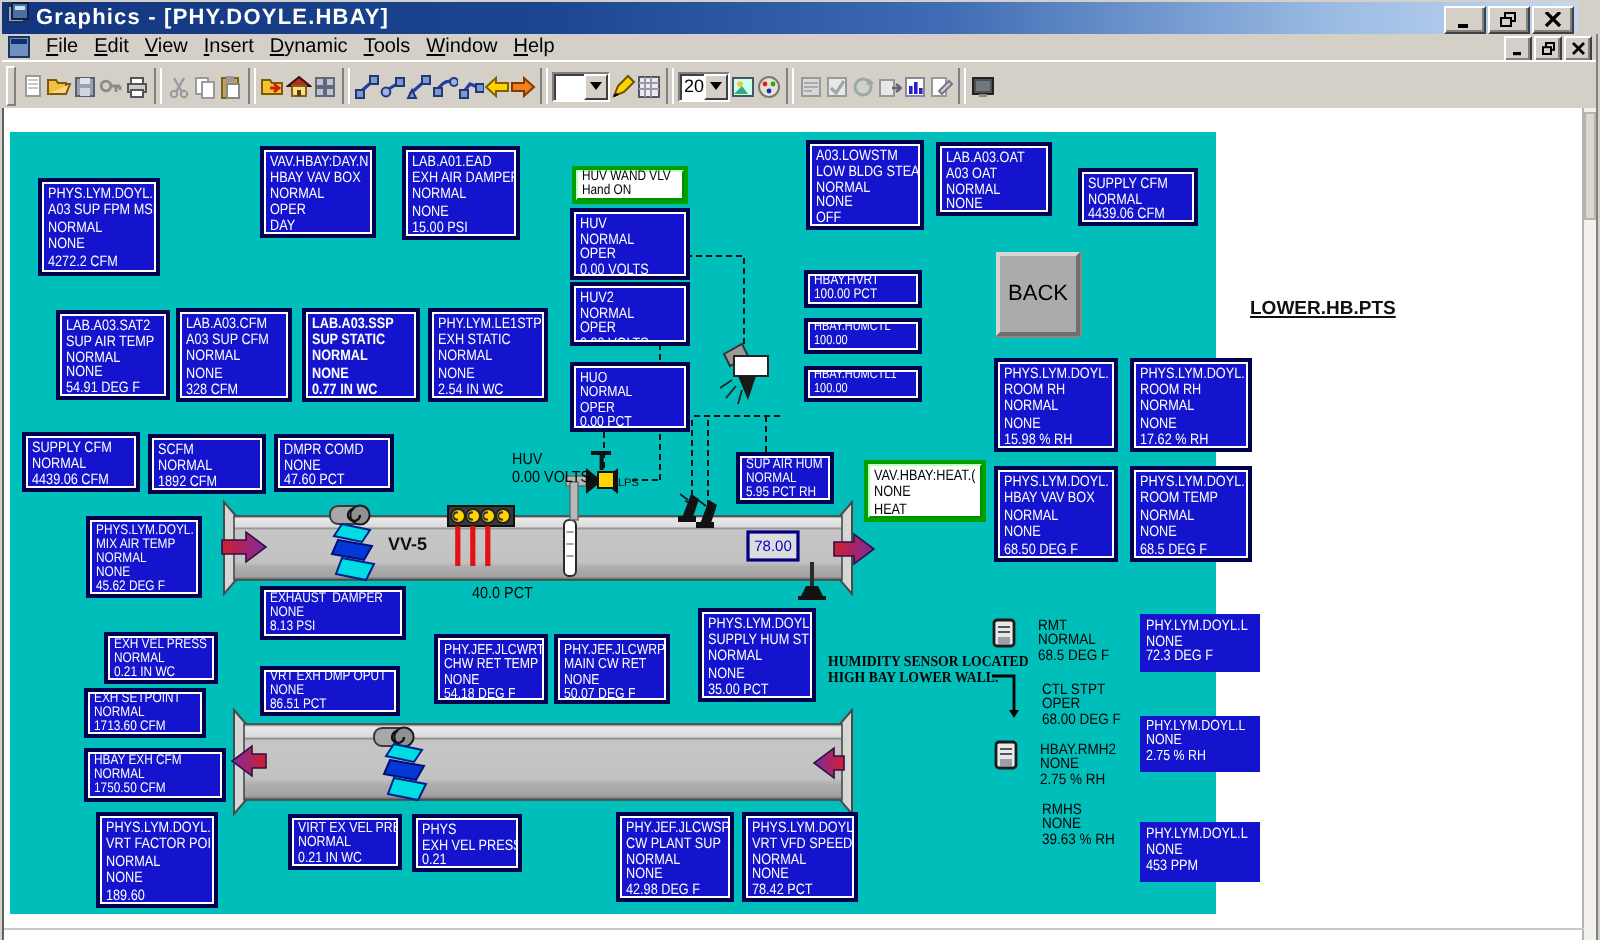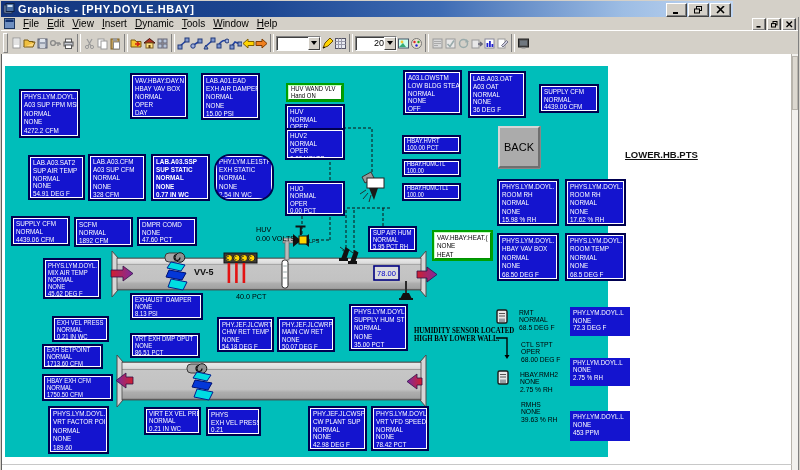--- a/index.html
+++ b/index.html
@@ -1,21 +1,21 @@
 <!DOCTYPE html>
 <html><head>
 <meta charset="utf-8">
 <style>
   html,body{margin:0;padding:0;background:#d4d0c8;}
   #page{position:relative;width:800px;height:470px;overflow:hidden;
         font-family:"Liberation Sans",sans-serif;background:#d4d0c8;}
   
-  #titlebar{position:absolute;left:1px;top:1px;width:732px;height:16px;
+  #titlebar{position:absolute;left:1px;top:1px;width:788px;height:16px;
     background:linear-gradient(90deg,#13357f 0%,#1c4691 35%,#3f6cb4 60%,#9dbde4 85%,#c3d7f2 100%);
-    display:flex;align-items:center;}
+    display:flex;}
   #title-icon{width:12px;height:12px;margin:0 3px 0 2px;}
   #title-text{color:#fff;font-size:11px;font-weight:bold;letter-spacing:0.6px;
     font-family:"Liberation Sans",sans-serif;line-height:16px;white-space:nowrap;}
   .tb-btns{position:absolute;right:2px;top:2px;display:flex;gap:1px;}
   .winbtn{width:19px;height:12px;background:#d4d0c8;border:1px solid;
     border-color:#ffffff #404040 #404040 #ffffff;box-shadow:inset -1px -1px 0 #808080;
     display:flex;align-items:center;justify-content:center;font-size:8px;color:#000;
     font-family:"Liberation Sans",sans-serif;}
   .winbtn svg{display:block}
   #menubar{position:absolute;left:1px;top:17px;width:798px;height:13px;background:#d4d0c8;
@@ -28,21 +28,21 @@
     border-color:#ffffff #404040 #404040 #ffffff;box-shadow:inset -1px -1px 0 #808080;
     display:flex;align-items:center;justify-content:center;}
   #toolbar{position:absolute;left:1px;top:30px;width:798px;height:24px;background:#d4d0c8;
     border-top:1px solid #ffffff;display:flex;align-items:center;}
   .tb-sep{width:2px;height:18px;margin:0 2px;border-left:1px solid #808080;border-right:1px solid #ffffff;}
   .tb-handle{width:3px;height:18px;margin:0 2px 0 2px;border:1px solid;border-color:#fff #808080 #808080 #fff;}
   .tbtn{width:13px;height:14px;display:flex;align-items:center;justify-content:center;margin:0;}
   .tbtn svg{display:block}
   .tb-combo{height:13px;background:#fff;border:1px solid;border-color:#808080 #fff #fff #808080;
     box-shadow:inset 1px 1px 0 #404040;display:flex;align-items:center;font-size:9px;
-    padding-left:18px;color:#000;}
+    padding-left:2px;color:#000;}
   .combo-arrow{width:10px;height:11px;background:#d4d0c8;border:1px solid;margin-left:auto;
     border-color:#fff #404040 #404040 #fff;display:flex;align-items:center;justify-content:center;}
   
   #client{position:absolute;left:2px;top:54px;width:796px;height:416px;background:#ffffff;}
   #client-edge-l{position:absolute;left:1px;top:54px;width:1px;height:416px;background:#606060;}
   #canvas{position:absolute;background:#00BEBA;}
   #statusline{position:absolute;left:2px;top:464px;width:790px;height:1px;background:#c8c8c8;}
   #vscroll{position:absolute;top:54px;width:6px;background:#f2f1ee;border-left:1px solid #b8b4ac;}
   #vthumb{position:absolute;background:#dcd8d0;border:1px solid #b8b4ac;}
   
@@ -530,29 +530,29 @@
         <div class="txt" style="top: 2px; line-height: 7.8px; font-size: 7.5px;"><div>LAB.A03.SAT2</div><div>SUP AIR TEMP</div><div>NORMAL</div><div>NONE</div><div>54.91 DEG F</div></div>
       </div>
       <div class="pbox" style="left: 88px; top: 154px; width: 58px; height: 47px;">
         <div class="inner"></div>
         <div class="txt" style="top: 2px; line-height: 8.2px; font-size: 7.5px;"><div>LAB.A03.CFM</div><div>A03 SUP CFM</div><div>NORMAL</div><div>NONE</div><div>328 CFM</div></div>
       </div>
       <div class="pbox" style="left: 151px; top: 154px; width: 59px; height: 47px; font-weight: bold;">
         <div class="inner"></div>
         <div class="txt" style="top: 2px; line-height: 8.2px; font-size: 7.5px;"><div>LAB.A03.SSP</div><div>SUP STATIC</div><div>NORMAL</div><div>NONE</div><div>0.77 IN WC</div></div>
       </div>
-      <div class="pbox" style="left: 214px; top: 154px; width: 60px; height: 47px; border-radius: 16px;">
+      <div class="pbox" style="left: 214px; top: 154px; width: 60px; height: 47px;">
         <div class="inner"></div>
         <div class="txt" style="top: 2px; line-height: 8.2px; font-size: 7.5px;"><div>PHY.LYM.LE1STP</div><div>EXH STATIC</div><div>NORMAL</div><div>NONE</div><div>2.54 IN WC</div></div>
       </div>
       <div class="pbox" style="left: 403px; top: 70px; width: 59px; height: 45px;">
         <div class="inner"></div>
         <div class="txt" style="top: 2px; line-height: 7.8px; font-size: 7.5px;"><div>A03.LOWSTM</div><div>LOW BLDG STEA</div><div>NORMAL</div><div>NONE</div><div>OFF</div></div>
       </div>
-      <div class="pbox" style="left: 468px; top: 71px; width: 58px; height: 47px;">
+      <div class="pbox" style="left: 468px; top: 71px; width: 58px; height: 37px;">
         <div class="inner"></div>
         <div class="txt" style="top: 2px; line-height: 7.8px; font-size: 7.5px;"><div>LAB.A03.OAT</div><div>A03 OAT</div><div>NORMAL</div><div>NONE</div><div>36 DEG F</div></div>
       </div>
       <div class="pbox" style="left: 497px; top: 179px; width: 62px; height: 47px;">
         <div class="inner"></div>
         <div class="txt" style="top: 2px; line-height: 8.2px; font-size: 7.5px;"><div>PHYS.LYM.DOYL.</div><div>ROOM RH</div><div>NORMAL</div><div>NONE</div><div>15.98 % RH</div></div>
       </div>
       <div class="pbox" style="left: 565px; top: 179px; width: 61px; height: 47px;">
         <div class="inner"></div>
         <div class="txt" style="top: 2px; line-height: 8.2px; font-size: 7.5px;"><div>PHYS.LYM.DOYL.</div><div>ROOM RH</div><div>NORMAL</div><div>NONE</div><div>17.62 % RH</div></div>
@@ -582,21 +582,21 @@
         <div class="txt" style="top: 2px; line-height: 7.8px; font-size: 7.5px;"><div>PHY.JEF.JLCWSP</div><div>CW PLANT SUP</div><div>NORMAL</div><div>NONE</div><div>42.98 DEG F</div></div>
       </div>
       <div class="pbox" style="left: 371px; top: 406px; width: 58px; height: 45px;">
         <div class="inner"></div>
         <div class="txt" style="top: 2px; line-height: 7.8px; font-size: 7.5px;"><div>PHYS.LYM.DOYL.</div><div>VRT VFD SPEED</div><div>NORMAL</div><div>NONE</div><div>78.42 PCT</div></div>
       </div>
       <div class="pbox" style="left: 285px; top: 104px; width: 60px; height: 36px;">
         <div class="inner"></div>
         <div class="txt" style="top: 2px; line-height: 7.5px; font-size: 7.5px;"><div>HUV</div><div>NORMAL</div><div>OPER</div><div>0.00 VOLTS</div></div>
       </div>
-      <div class="pbox" style="left: 285px; top: 128px; width: 60px; height: 32px;">
+      <div class="pbox" style="left: 285px; top: 141px; width: 60px; height: 32px;">
         <div class="inner"></div>
         <div class="txt" style="top: 2px; line-height: 7.5px; font-size: 7.5px;"><div>HUV2</div><div>NORMAL</div><div>OPER</div><div>0.00 VOLTS</div></div>
       </div>
       <div class="pbox" style="left: 285px; top: 181px; width: 60px; height: 35px;">
         <div class="inner"></div>
         <div class="txt" style="top: 2px; line-height: 7.25px; font-size: 7.25px;"><div>HUO</div><div>NORMAL</div><div>OPER</div><div>0.00 PCT</div></div>
       </div>
       <div class="pbox" style="left: 217px; top: 317px; width: 57px; height: 35px;">
         <div class="inner"></div>
         <div class="txt" style="top: 2px; line-height: 7.25px; font-size: 7.25px;"><div>PHY.JEF.JLCWRT</div><div>CHW RET TEMP</div><div>NONE</div><div>54.18 DEG F</div></div>

